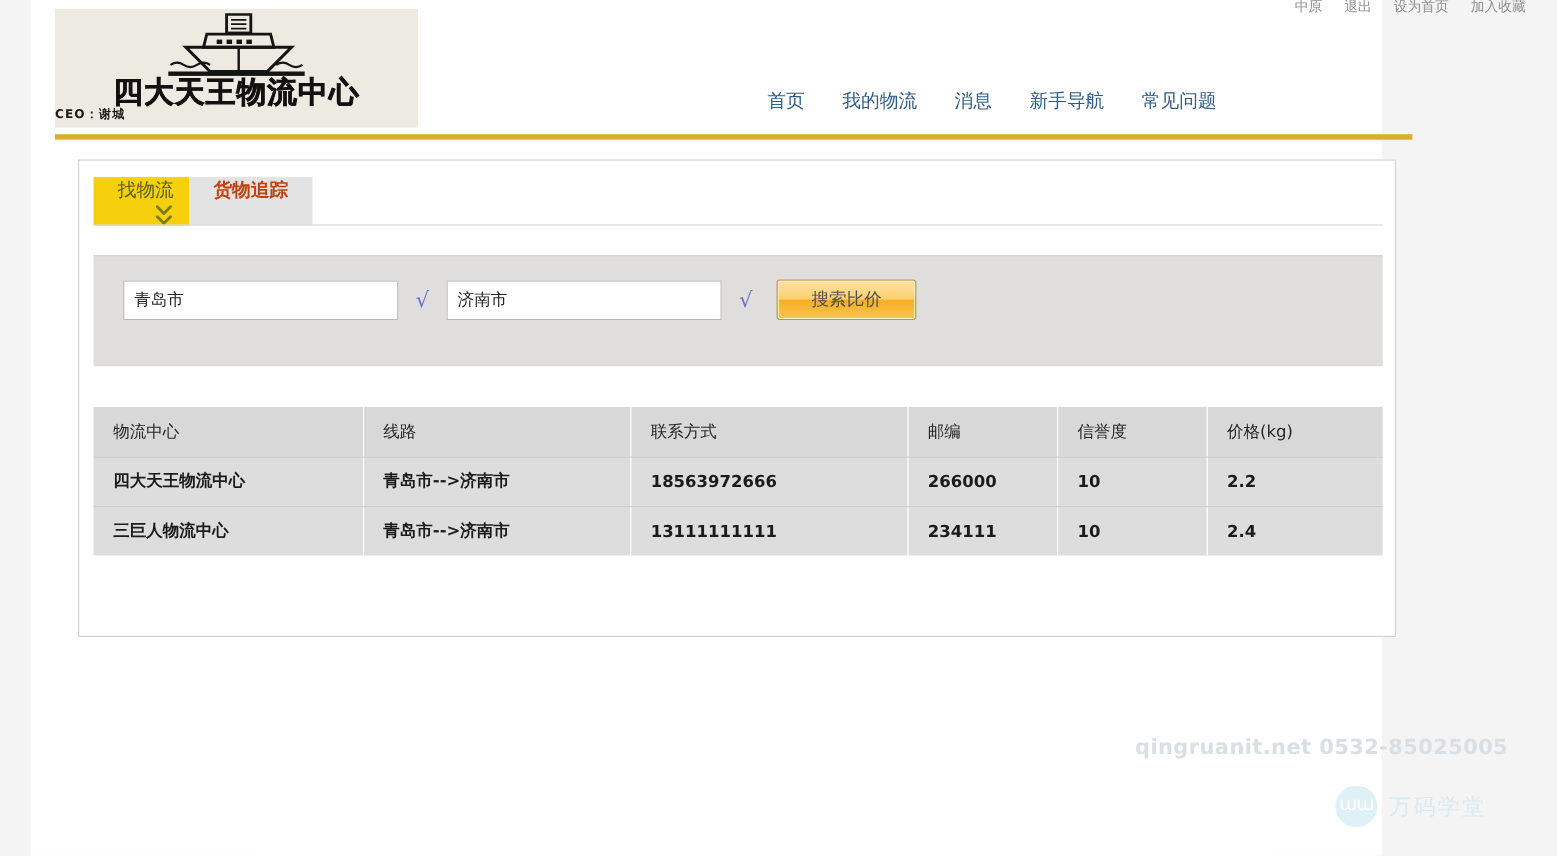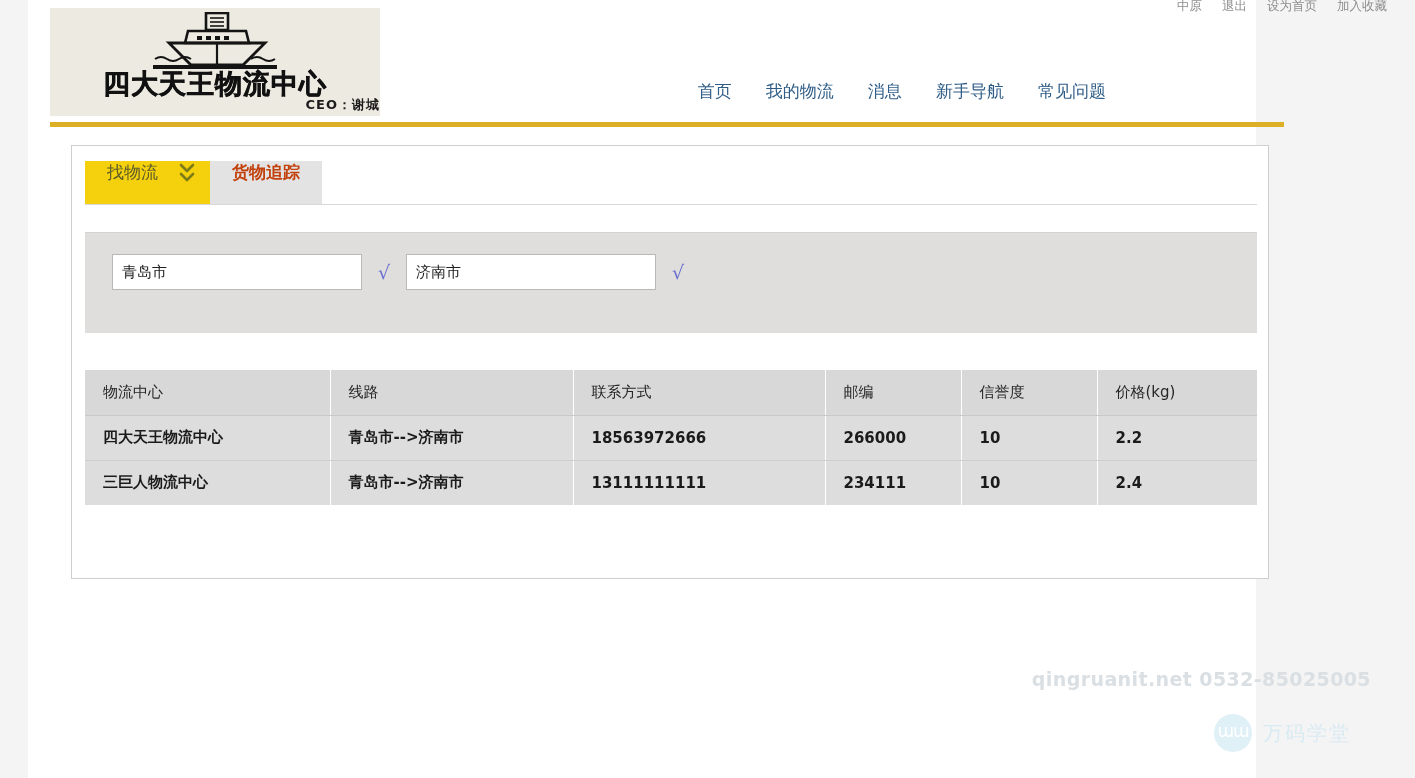--- a/index.html
+++ b/index.html
@@ -72,22 +72,22 @@
     font-family: "DejaVu Sans", "Liberation Sans", sans-serif;
     font-weight: bold;
     font-size: 27px;
     letter-spacing: 1px;
     color: #111;
     -webkit-text-stroke: 0.6px #111;
   }
   .logo-sub {
     position: absolute;
     left: 0; right: 0; top: 88px;
-    text-align: right;
-    font-size: 13px;
+    text-align: left;
+    font-size: 11px;
     font-weight: bold;
     color: #1c1c1c;
     letter-spacing: 1px;
   }
 
   .nav {
     position: absolute;
     right: 150px; top: 80px;
     white-space: nowrap;
   }
@@ -122,25 +122,26 @@
   .tabs {
     position: absolute;
     left: 13px; top: 15px;
     height: 44px;
     display: flex;
   }
   .tab {
     height: 44px;
     padding: 0 22px;
     display: flex;
-    align-items: flex-start;
+    align-items: flex-end;
     font-size: 17px;
     color: #444;
     cursor: pointer;
     user-select: none;
+    flex-direction: column;
   }
   .tab.active {
     background: #f4d00d;
     color: #5a5a2a;
     padding-right: 14px;
   }
   .tab.inactive {
     background: #e3e3e3;
     color: #c2410c;
     font-weight: bold;
@@ -345,20 +346,21 @@
         </div>
       </div>
       <div class="tabs-underline"></div>
 
       <div class="search-panel">
         <div class="search-row">
           <input class="txt" type="text" value="青岛市" style="">
           <span class="tick">√</span>
           <input class="txt" type="text" value="济南市" style="">
           <span class="tick">√</span>
+          <button class="btn-search">搜索比价</button>
         </div>
       </div>
 
       <table class="table">
         <colgroup>
           <col class="c0">
             <col class="c1">
             <col class="c2">
             <col class="c3">
             <col class="c4">

